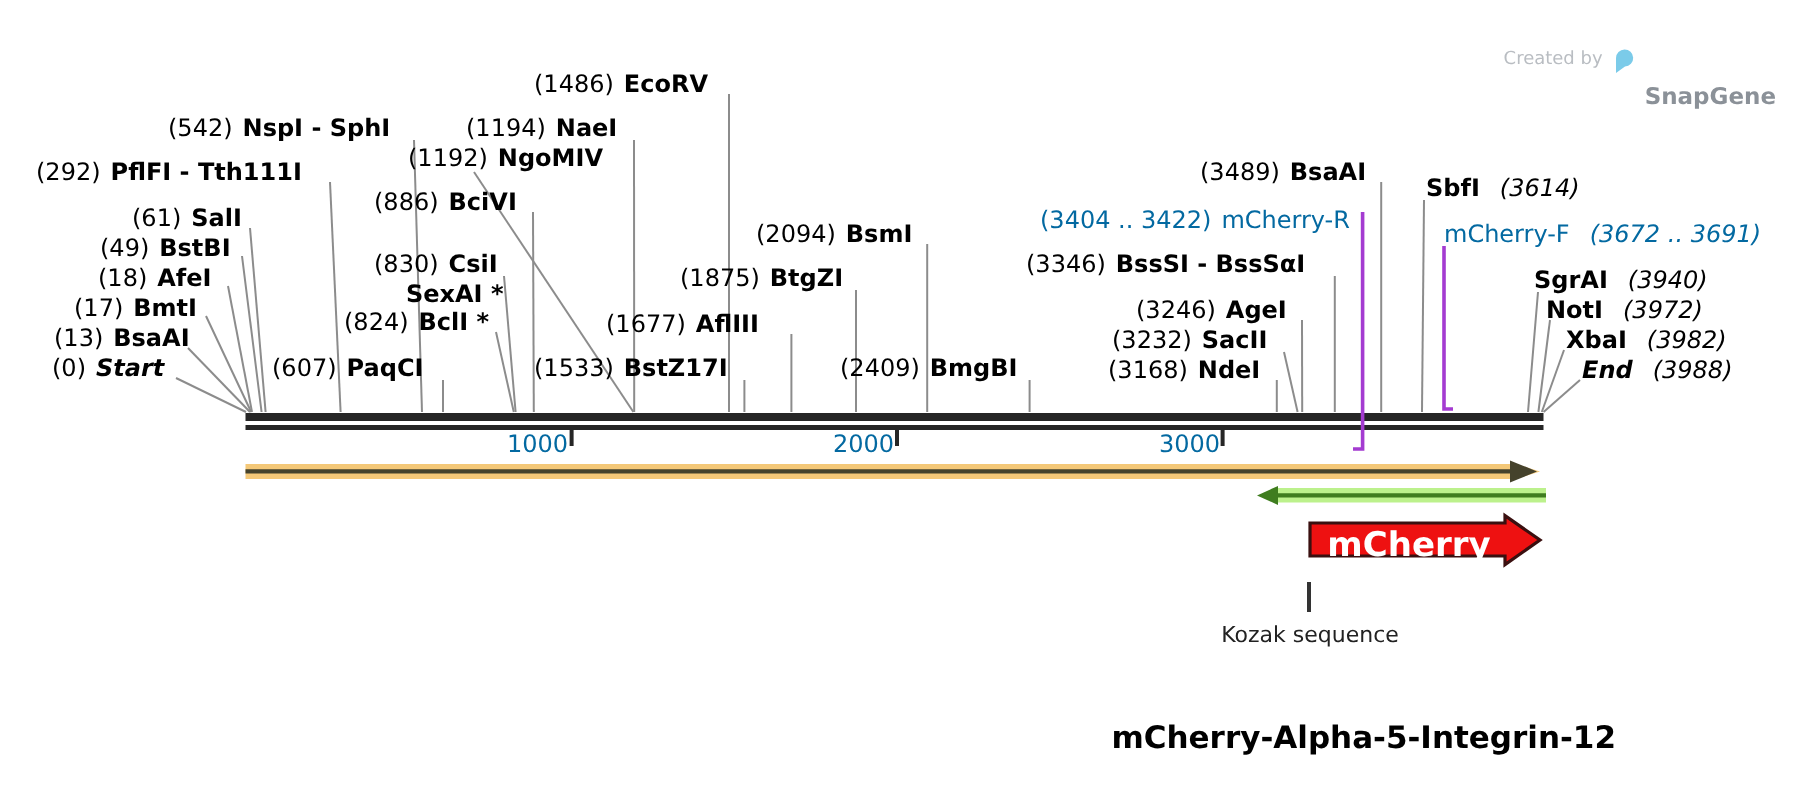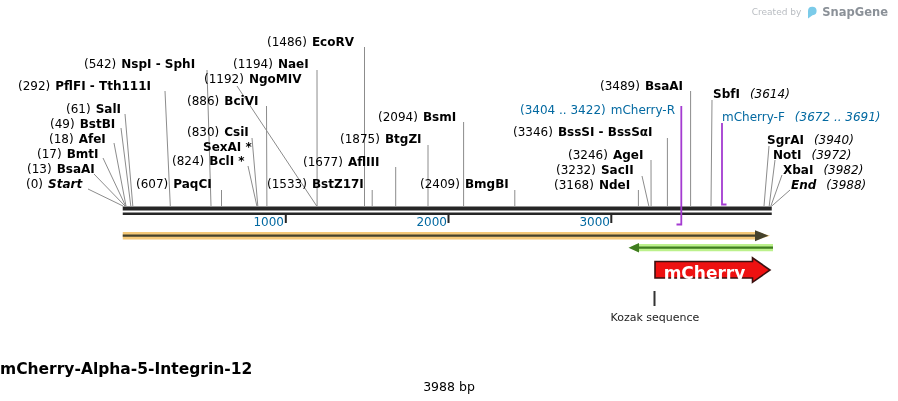--- a/index.html
+++ b/index.html
@@ -11,27 +11,27 @@
   .site .enz{font-weight:700;}
   .site .post{font-weight:400;margin-left:10px;font-style:italic;}
   .site.it .enz{font-style:italic;}
   .site.primer{color:#0369a1;}
   .site.primer .enz{font-weight:400;}
   .tick-label{position:absolute;z-index:2;font-size:12px;color:#0369a1;width:60px;text-align:right;}
   .mcherry-text{position:absolute;z-index:3;left:656px;top:263px;width:97px;text-align:center;
                 color:#fff;font-weight:700;font-size:17px;}
   .kozak-label{position:absolute;z-index:2;left:580px;top:311px;width:150px;text-align:center;
                font-size:11px;color:#222;}
-  .doc-title{position:absolute;z-index:2;left:0;top:360px;width:808px;text-align:left;
+  .doc-title{position:absolute;z-index:2;left:0;top:360px;width:808px;text-align:right;
              font-size:15.5px;font-weight:700;color:#000;}
   .doc-sub{position:absolute;z-index:2;left:0;top:379px;width:898px;text-align:center;
            font-size:12.5px;color:#000;}
   .branding{position:absolute;z-index:2;right:10px;top:5px;display:flex;align-items:center;gap:5px;}
   .created-by{font-size:9px;color:#b9bdc2;}
-  .brand-name{font-size:11.5px;font-weight:600;color:#8b9198;}
+  .brand-name{font-size:11.5px;font-weight:600;color:#8b9198;margin-top:36px;}
 </style>
 </head>
 <body>
 
 <div id="stage">
 
   <svg id="map-svg" width="898" height="401" viewBox="0 0 898 401">
 
     <g fill="none" stroke-width="1" stroke="#8C8C8C">
       <line x1="88" y1="189" x2="123" y2="206"></line>
@@ -139,15 +139,14 @@
   <div class="site it" style="left:791px;top:179px"><span class="enz">End</span><span class="post">(3988)</span></div>
 
   <div class="tick-label" style="left:224px;top:215px">1000</div>
   <div class="tick-label" style="left:387px;top:215px">2000</div>
   <div class="tick-label" style="left:550px;top:215px">3000</div>
 
   <div class="mcherry-text">mCherry</div>
   <div class="kozak-label">Kozak sequence</div>
 
   <div class="doc-title">mCherry-Alpha-5-Integrin-12</div>
-  <div class="doc-sub">3988 bp</div>
 
 </div>
 
 </body></html>

